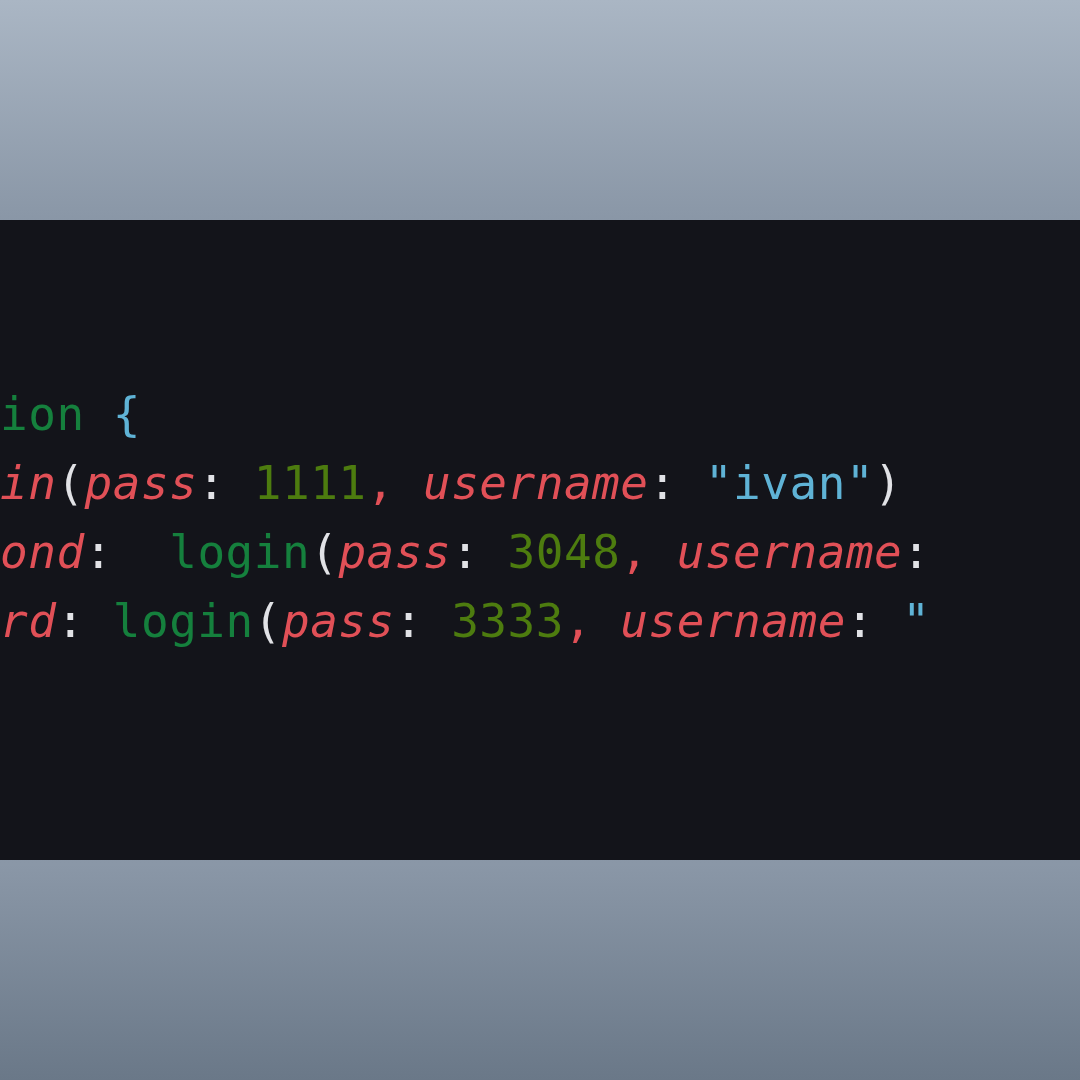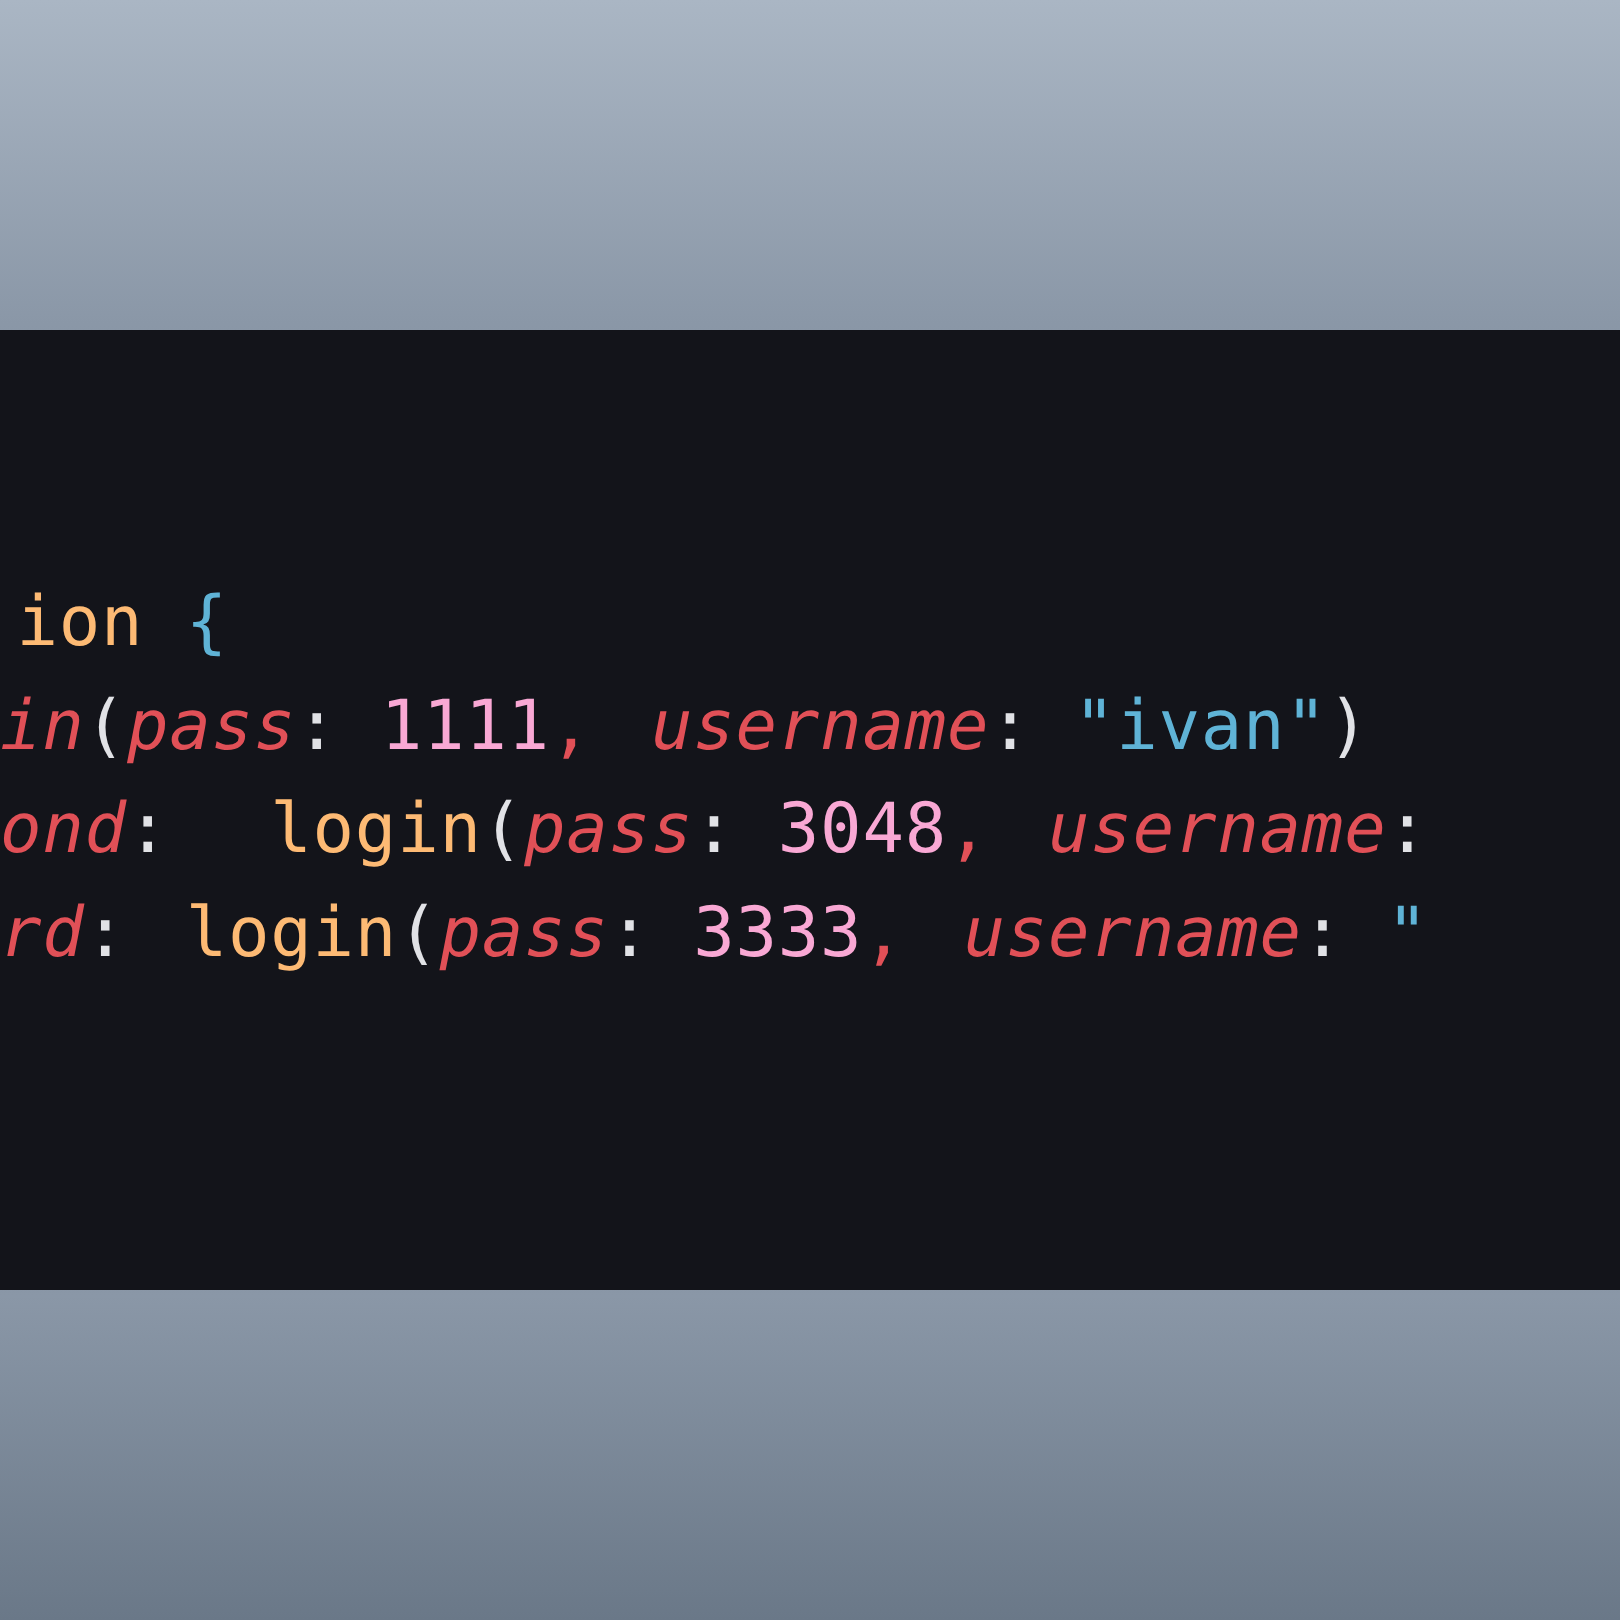--- a/index.html
+++ b/index.html
@@ -21,24 +21,24 @@
       overflow: hidden;
       position: relative;
     }
     .code-block {
       white-space: pre;
       font-size: 46px;
       line-height: 1.5;
       color: #e1e2e6;
       letter-spacing: 0.5px;
     }
-    .tok-plain { color: #fdba74; padding-left: 11px; }
+    .tok-plain { color: #15803d; }
     .tok-brace { color: #5fb3d6; }
     .tok-key   { color: #e15057; font-style: italic; }
-    .tok-num   { color: #f9a8d4; }
+    .tok-num   { color: #4d7c0f; }
     .tok-str   { color: #5fb3d6; }
     .tok-punct { color: #e1e2e6; }
     .tok-comma { color: #e15057; }
   </style>
 </head>
 <body>
 
 <div class="editor-panel">
   <div class="code-block"><span><span class="tok-plain">ion </span><span class="tok-brace">{</span></span>
 <span><span class="tok-key">in</span><span class="tok-punct">(</span><span class="tok-key">pass</span><span class="tok-punct">: </span><span class="tok-num">1111</span><span class="tok-comma">,</span><span class="tok-plain"> </span><span class="tok-key">username</span><span class="tok-punct">: </span><span class="tok-str">"ivan"</span><span class="tok-punct">)</span></span>

